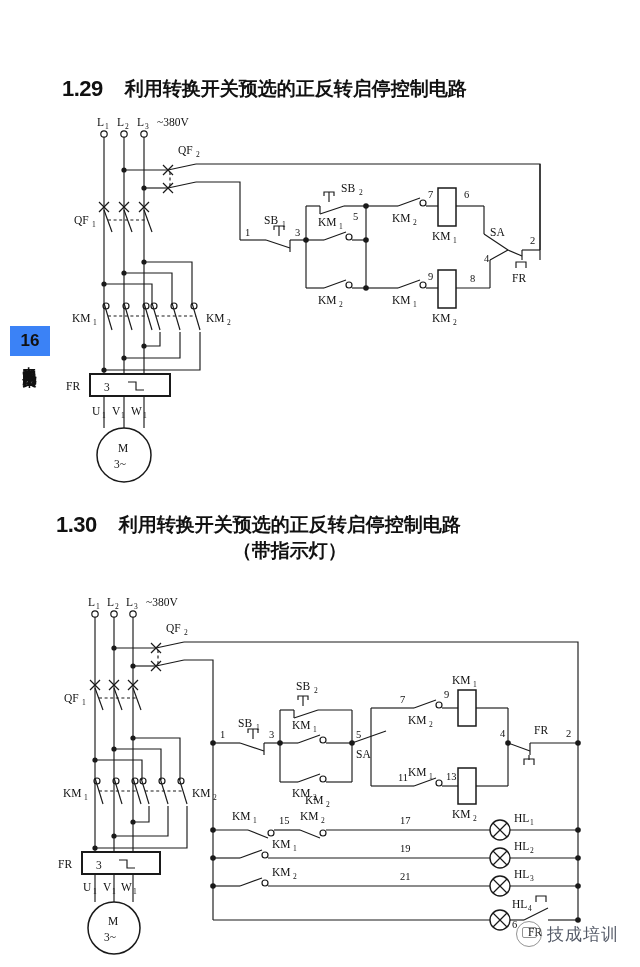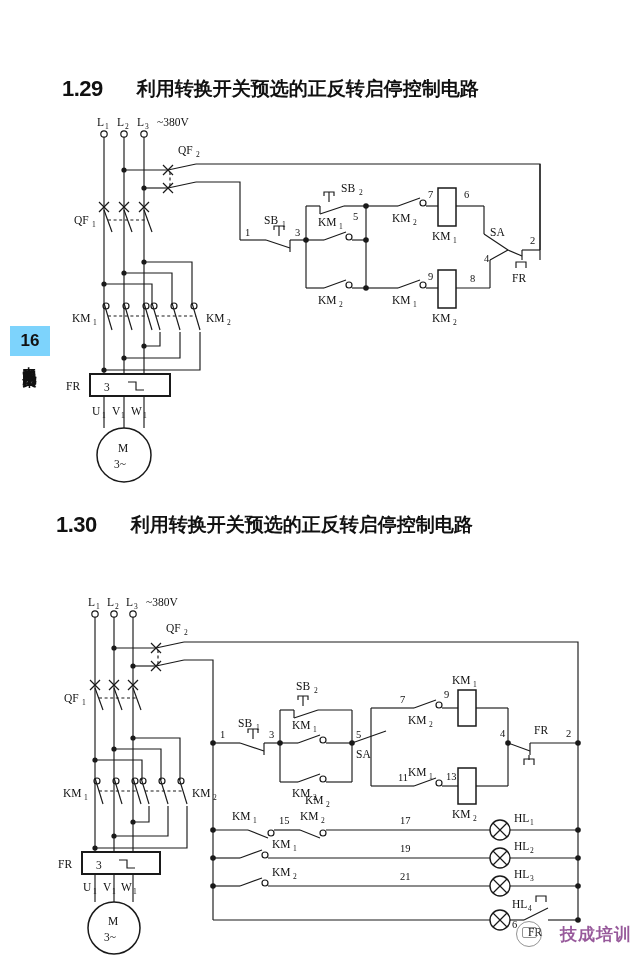--- a/index.html
+++ b/index.html
@@ -6,21 +6,21 @@
   body{
     width:640px;height:967px;
     background:#ffffff;
     font-family:"Liberation Serif", serif;
     position:relative;
     overflow:hidden;
   }
   .page{position:relative;width:640px;height:967px;}
 
   
-  .sec-head{position:absolute;display:flex;align-items:flex-start;gap:12px;}
+  .sec-head{position:absolute;display:flex;align-items:flex-start;}
   .sec-num{
     font-family:"Liberation Sans", sans-serif;
     font-weight:bold;font-size:22px;color:#111;
     letter-spacing:-0.5px;
     white-space:nowrap;
   }
   .sec-title-wrap{margin-left:22px;text-align:center;}
   .sec-title{
     font-family:"Liberation Sans", sans-serif;
     font-weight:bold;font-size:19px;color:#111;
@@ -28,21 +28,21 @@
   }
   .sec-sub{
     font-family:"Liberation Sans", sans-serif;
     font-weight:bold;font-size:19px;color:#111;
     line-height:26px;white-space:nowrap;
   }
 
   
   .side-tab{
     position:absolute;left:10px;top:326px;
-    width:40px;height:30px;background:#7dd3fc;
+    width:40px;height:30px;background:#3b82f6;
     display:flex;align-items:center;justify-content:center;
   }
   .side-tab-num{
     font-family:"Liberation Sans", sans-serif;
     font-weight:bold;font-size:17px;color:#111;
   }
   .side-text{
     position:absolute;left:10px;top:356px;width:40px;
     display:flex;justify-content:center;
   }
@@ -83,22 +83,22 @@
     width:24px;height:24px;border-radius:50%;
     border:1.6px solid #6a6a6a;position:relative;flex:0 0 auto;
   }
   .wm-logo:before{
     content:"";position:absolute;left:5px;top:5px;
     width:13px;height:9px;border:1.4px solid #6a6a6a;
     border-radius:2px;
   }
   .wm-text{
     font-family:"Liberation Sans", sans-serif;
-    font-weight:bold;font-size:17px;color:#701a75;
-    letter-spacing:1px;white-space:nowrap;margin-left:13px;
+    font-weight:normal;font-size:17px;color:#0f172a;
+    letter-spacing:1px;white-space:nowrap;
   }
 </style>
 </head>
 <body>
 
 <div class="page">
 
   <div class="sec-head" style="left:62px;top:76px;">
     <div class="sec-num">1.29</div>
     <div class="sec-title-wrap">
@@ -328,20 +328,21 @@
       <text class="lbl" x="512" y="172">FR</text>
       <text class="num" x="530" y="134">2</text>
       <line x1="540" y1="140" x2="540" y2="54"></line>
     </g>
   </svg>
 
   <div class="sec-head" style="left:56px;top:512px;">
     <div class="sec-num">1.30</div>
     <div class="sec-title-wrap">
       <div class="sec-title">利用转换开关预选的正反转启停控制电路</div>
+      <div class="sec-sub">（带指示灯）</div>
     </div>
   </div>
 
   <svg class="circuit" width="640" height="380" viewBox="0 0 640 380" style="top:590px;">
 
     <g>
       <circle class="term" cx="95" cy="24" r="3.2"></circle>
       <circle class="term" cx="114" cy="24" r="3.2"></circle>
       <circle class="term" cx="133" cy="24" r="3.2"></circle>
       <text class="lbl" x="88" y="16">L</text>

